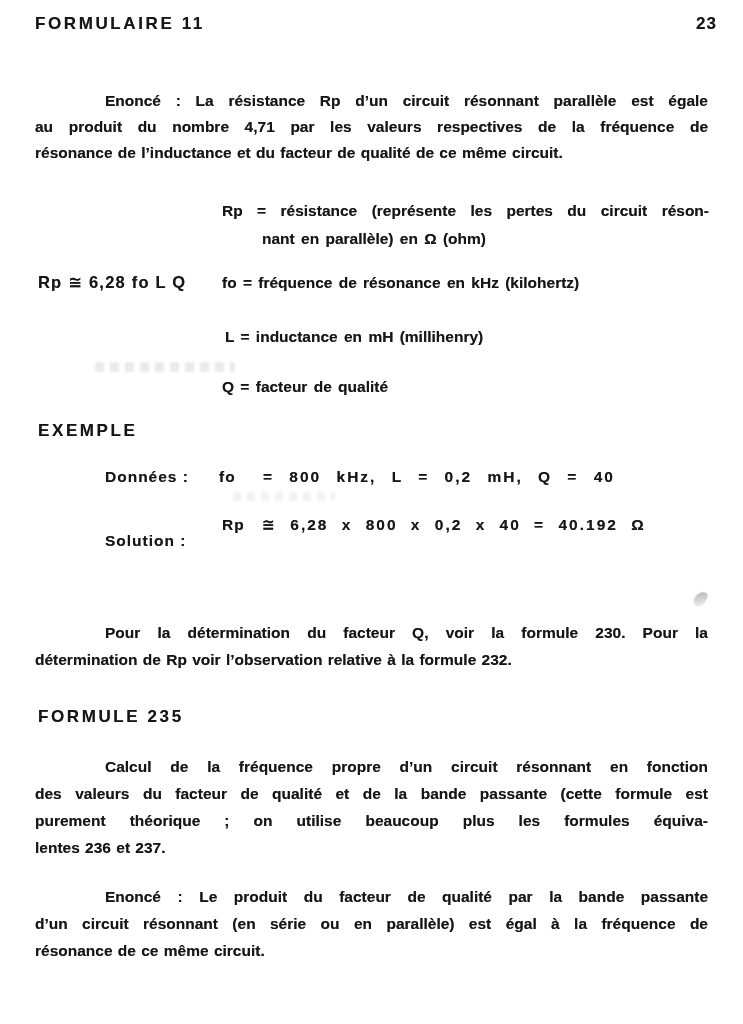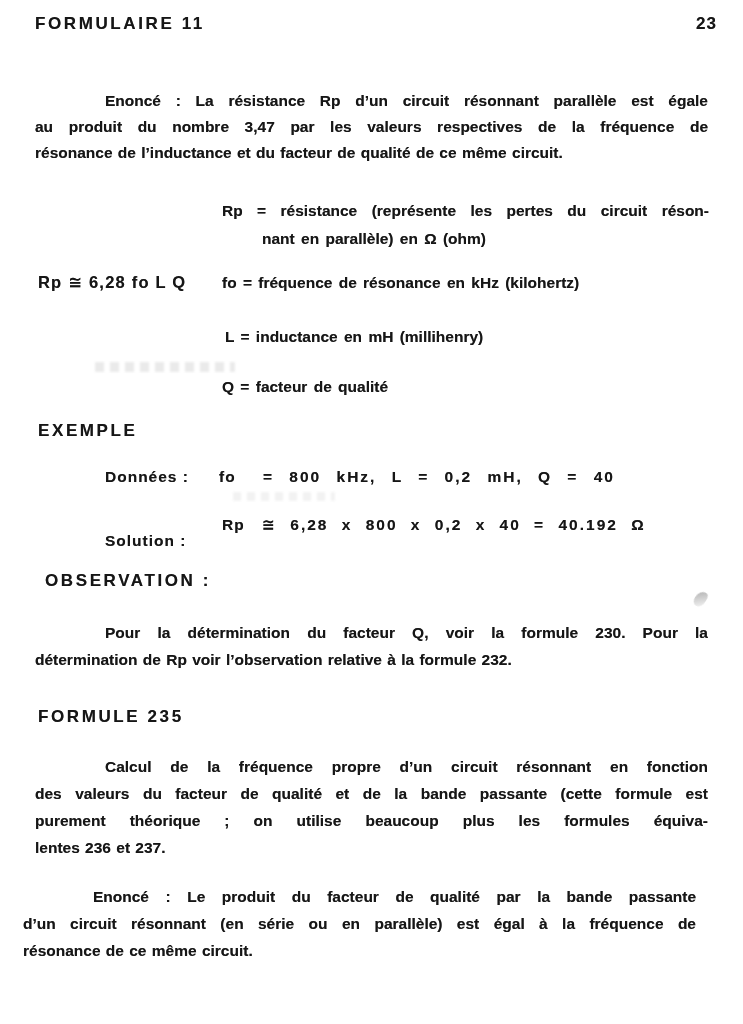--- a/index.html
+++ b/index.html
@@ -39,21 +39,21 @@
 </head>
 <body>
 
 <div class="page">
 
   <div class="abs heading" style="left:35px;top:14px;">FORMULAIRE 11</div>
   <div class="abs heading" style="right:26px;top:14px;letter-spacing:1px;">23</div>
 
   <div class="abs body-block" style="left:35px;top:88px;">
     <span class="ln first">Enoncé : La résistance Rp d’un circuit résonnant parallèle est égale</span>
-    <span class="ln">au produit du nombre 3,47 par les valeurs respectives de la fréquence de</span>
+    <span class="ln">au produit du nombre 4,71 par les valeurs respectives de la fréquence de</span>
     <span class="ln last">résonance de l’inductance et du facteur de qualité de ce même circuit.</span>
   </div>
 
   <div class="abs def-wrap" style="left:222px;top:197px;">
     <span class="w1">Rp = résistance (représente les pertes du circuit réson-</span>
     <span class="w2">nant en parallèle) en Ω (ohm)</span>
   </div>
 
   <div class="abs formula" style="left:38px;top:273px;">Rp ≅ 6,28 fo L Q</div>
   <div class="abs def" style="left:222px;top:274px;">fo = fréquence de résonance en kHz (kilohertz)</div>
@@ -68,37 +68,36 @@
     <span class="abs ex-sym" style="left:184px;top:0;">fo</span>
     <span class="abs ex-val ws9" style="left:228px;top:0;">= 800 kHz, L = 0,2 mH, Q = 40</span>
   </div>
 
   <div class="abs" style="left:35px;top:516px;width:673px;height:20px;">
     <span class="abs ex-label" style="left:70px;top:16px;">Solution :</span>
     <span class="abs ex-sym" style="left:187px;top:0;">Rp</span>
     <span class="abs ex-val ws7" style="left:227px;top:0;">≅ 6,28 x 800 x 0,2 x 40 = 40.192 Ω</span>
   </div>
 
-  <div class="abs heading" style="left:45px;top:571px;">OBSERVATION :</div>
 
   <div class="abs body-block lh27" style="left:35px;top:619px;">
     <span class="ln first">Pour la détermination du facteur Q, voir la formule 230. Pour la</span>
     <span class="ln last">détermination de Rp voir l’observation relative à la formule 232.</span>
   </div>
 
   <div class="abs heading" style="left:38px;top:707px;">FORMULE 235</div>
 
   <div class="abs body-block lh27" style="left:35px;top:753px;">
     <span class="ln first">Calcul de la fréquence propre d’un circuit résonnant en fonction</span>
     <span class="ln">des valeurs du facteur de qualité et de la bande passante (cette formule est</span>
     <span class="ln">purement théorique ; on utilise beaucoup plus les formules équiva-</span>
     <span class="ln last">lentes 236 et 237.</span>
   </div>
 
-  <div class="abs body-block lh27" style="left:23px;top:883px;">
+  <div class="abs body-block lh27" style="left:35px;top:883px;">
     <span class="ln first">Enoncé : Le produit du facteur de qualité par la bande passante</span>
     <span class="ln">d’un circuit résonnant (en série ou en parallèle) est égal à la fréquence de</span>
     <span class="ln last">résonance de ce même circuit.</span>
   </div>
 
   <div class="abs pen-mark"></div>
   <div class="abs ghost ghost1"></div>
   <div class="abs ghost ghost2"></div>
 
 </div>

